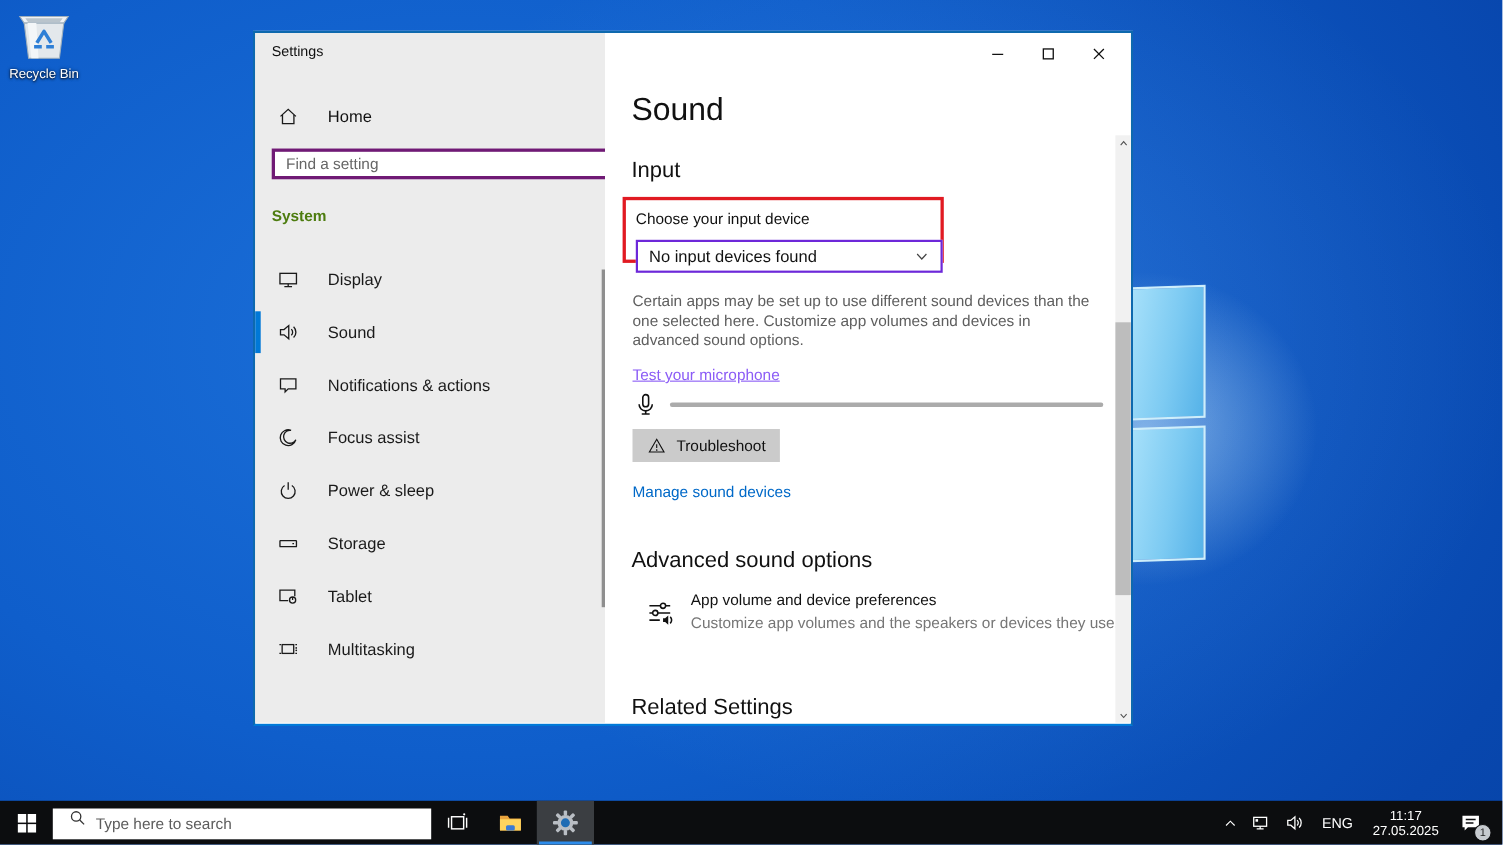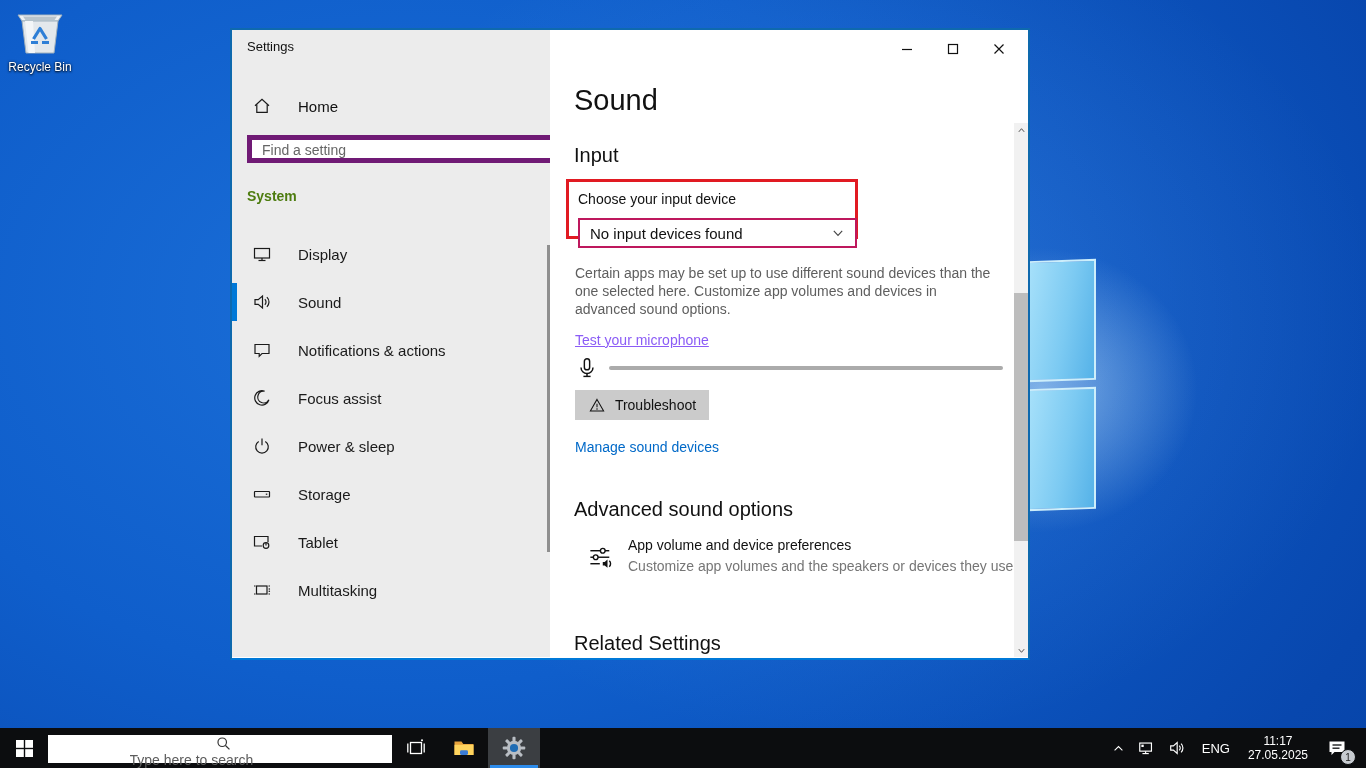--- a/index.html
+++ b/index.html
@@ -32,21 +32,21 @@
   .tb-btn { width:46px; height:30px; display:flex; align-items:center; justify-content:center;
     color:#111; font-size:15px; }
 
   
   .sidebar { position:absolute; left:0; top:0; width:318px; height:627px; background:#ececec; }
   .win-title { position:absolute; left:15px; top:9px; font-size:13px; color:#111; }
   .home-row { position:absolute; left:0; top:58px; width:100%; height:36px;
     display:flex; align-items:center; padding-left:20px; color:#111; }
   .home-row .lbl { margin-left:26px; font-size:15px; }
   .search-box { position:absolute; left:15px; top:105px; width:336px; height:28px;
-    background:#fff; border:5px solid #701a75; display:flex; align-items:flex-end; }
+    background:#fff; border:3px solid #701a75; display:flex; align-items:center; }
   .search-box input { flex:1; border:none; outline:none; background:transparent;
     font-size:14px; color:#333; padding:0 4px 0 10px; font-family:"Liberation Sans",sans-serif; }
   .search-box input::placeholder { color:#666; opacity:1; }
   .search-box .mag { color:#555; margin-right:8px; display:flex; }
   .section-title { position:absolute; left:15px; top:158px; font-size:14px; font-weight:bold; color:#4d7c0f; }
   .nav { position:absolute; left:0; top:205px; width:100%; }
   .nav-item { position:relative; height:38px; margin-bottom:10px; display:flex;
     align-items:center; padding-left:20px; color:#1a1a1a; }
   .nav-item .lbl { margin-left:26px; font-size:15px; }
   .nav-item.selected::before { content:""; position:absolute; left:0; top:0;
@@ -55,21 +55,21 @@
   .icon20 { width:20px; height:20px; flex:0 0 20px; color:#1a1a1a; }
 
   
   .main { position:absolute; left:318px; top:0; width:478px; height:627px; background:#fff; }
   .page-title { position:absolute; left:24px; top:54px; font-size:29px; font-weight:300; color:#111; }
   .h-input { position:absolute; left:24px; top:114px; font-size:20px; font-weight:400; color:#111; }
   .red-box { position:absolute; left:16px; top:149px; width:292px; height:60px;
     border:3px solid #e11a22; background:#fff; }
   .choose-lbl { position:absolute; left:9px; top:9px; font-size:14px; color:#111; }
   .dropdown { position:absolute; left:9px; top:36px; width:279px; height:30px;
-    border:2px solid #be185d; background:#fff; display:flex; align-items:center;
+    border:2px solid #6d28d9; background:#fff; display:flex; align-items:center;
     justify-content:space-between; padding:0 10px; }
   .dropdown .val { font-size:15px; color:#111; }
   .dropdown .chev { color:#444; display:flex; }
   .desc { position:absolute; left:25px; top:234px; width:425px; font-size:14px;
     line-height:18px; color:#5e5e5e; }
   .test-lbl { position:absolute; left:25px; top:302px; font-size:14px; color:#8b5cf6;text-decoration:underline; }
   .mic-row { position:absolute; left:25px; top:322px; width:428px; height:32px;
     display:flex; align-items:center; }
   .mic-row .mic { color:#111; margin-right:10px; display:flex; }
   .level-bar { flex:1; height:4px; background:#ababab; border-radius:2px; }
@@ -89,21 +89,21 @@
   .scrollbar { position:absolute; right:0; top:93px; width:14px; height:534px; background:#f1f1f1; }
   .scrollbar .arrow { position:absolute; left:0; width:14px; height:14px; color:#505050;
     display:flex; align-items:center; justify-content:center; }
   .scrollbar .up { top:0; } .scrollbar .down { bottom:0; }
   .scrollbar .thumb { position:absolute; left:0; top:170px; width:14px; height:248px; background:#bdbdbd; }
 
   
   .taskbar { position:absolute; left:0; top:728px; width:1366px; height:40px; background:#0c0d0f;
     display:flex; align-items:center; }
   .tb-tile { width:48px; height:40px; display:flex; align-items:center; justify-content:center; }
-  .tb-search { width:344px; height:28px; background:#fff; display:flex; align-items:center; margin-top:1px;flex-direction:column; }
+  .tb-search { width:344px; height:28px; background:#fff; display:flex; margin-top:1px; }
   .tb-search .mag { color:#333; margin:0 8px 0 14px; display:flex; }
   .tb-search input { flex:1; border:none; outline:none; font-size:14px; color:#333;
     font-family:"Liberation Sans",sans-serif; background:transparent; }
   .tb-search input::placeholder { color:#5c5c5c; opacity:1; }
   .settings-tile { position:relative; width:52px; height:40px; background:#3b3e42;
     display:flex; align-items:center; justify-content:center; }
   .settings-tile::after { content:""; position:absolute; left:2px; right:2px; bottom:0;
     height:3px; background:#2d8ceb; }
   .tray { position:absolute; right:8px; top:0; height:40px; display:flex; align-items:center; }
   .tray .titem { display:flex; align-items:center; justify-content:center; height:40px; color:#fff; }

